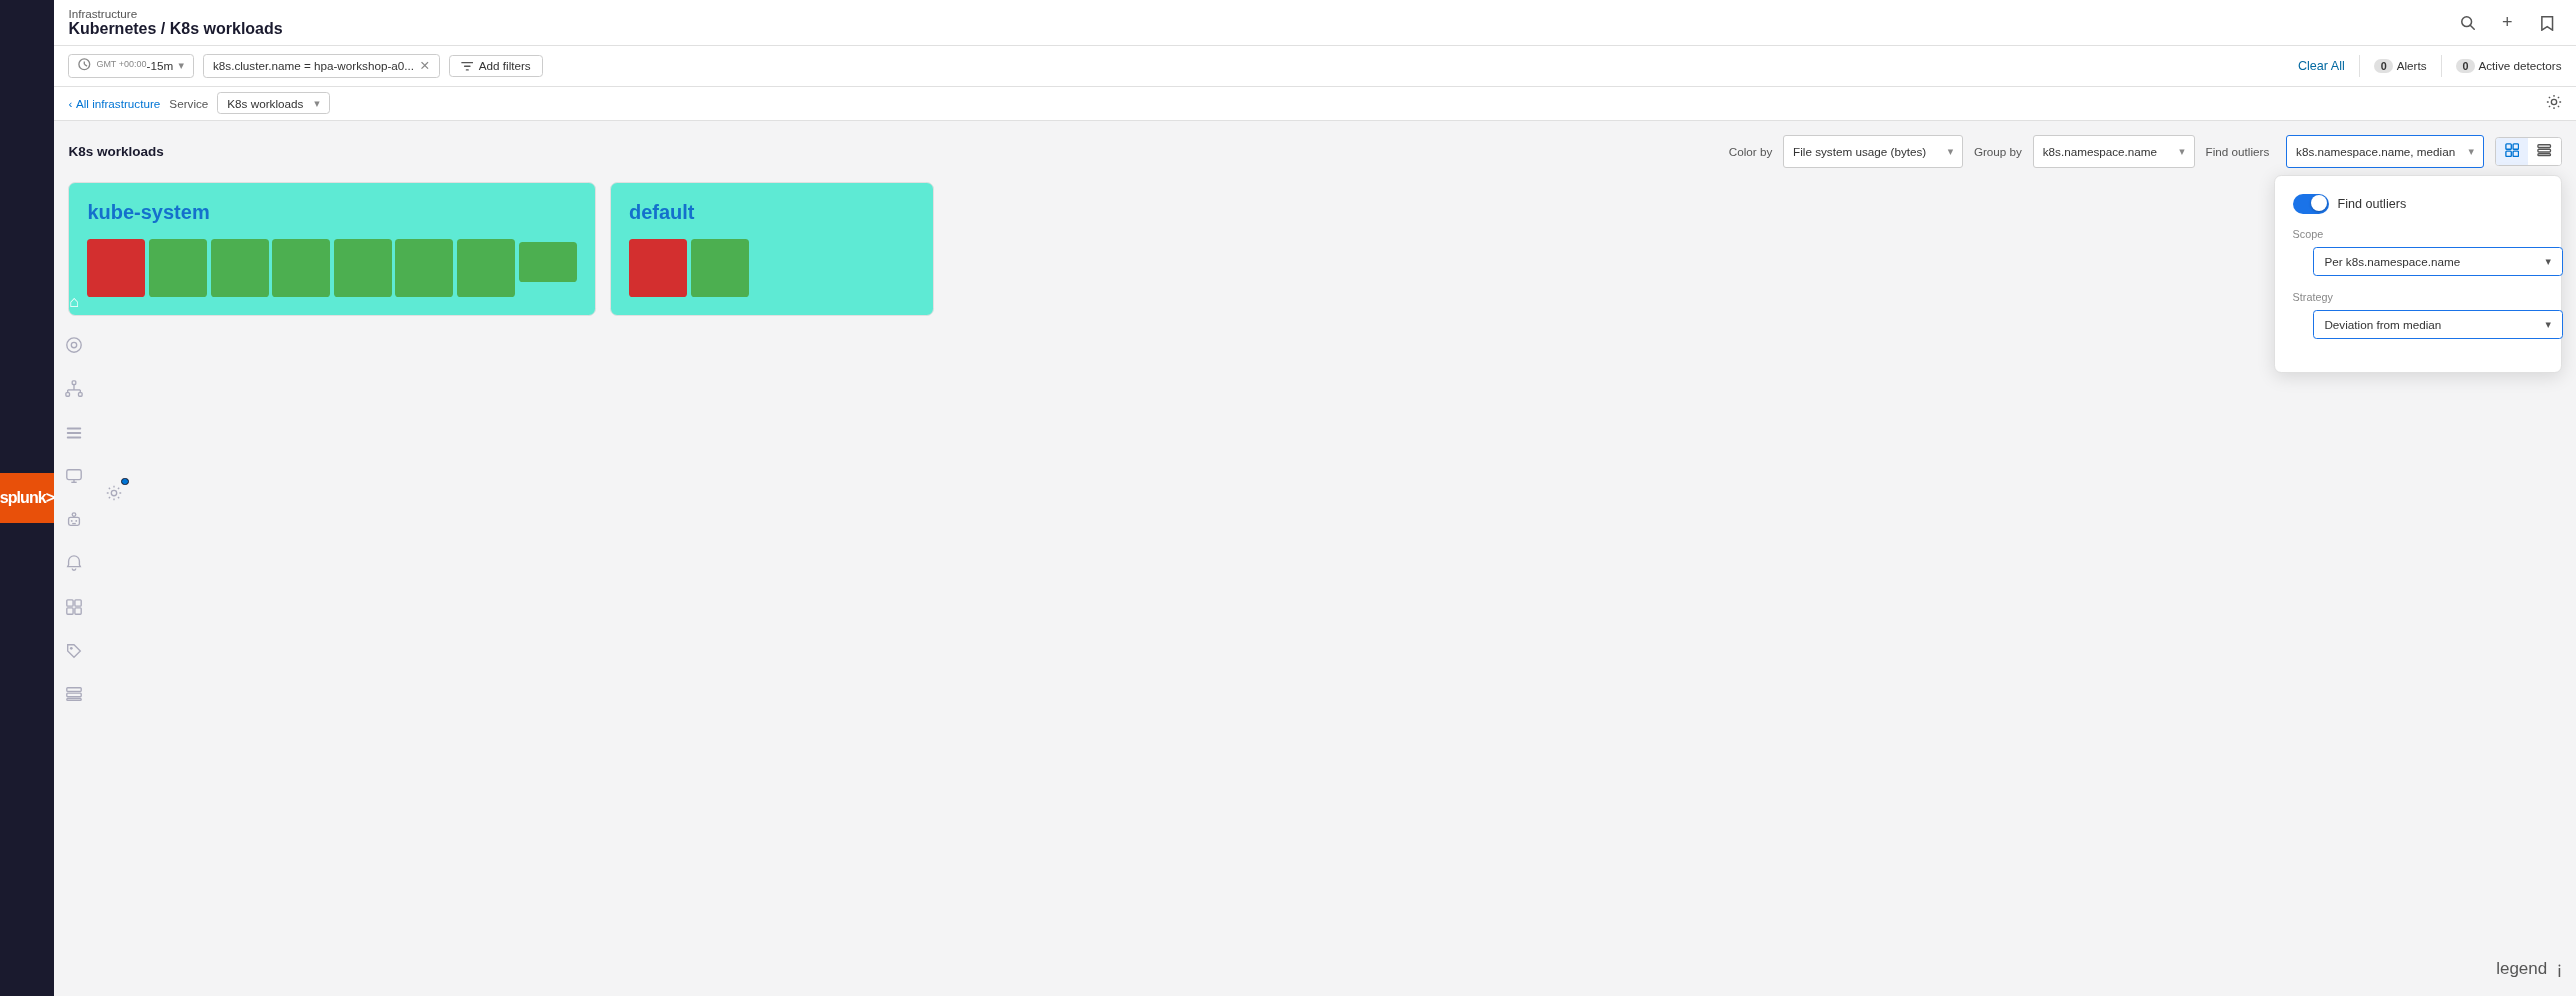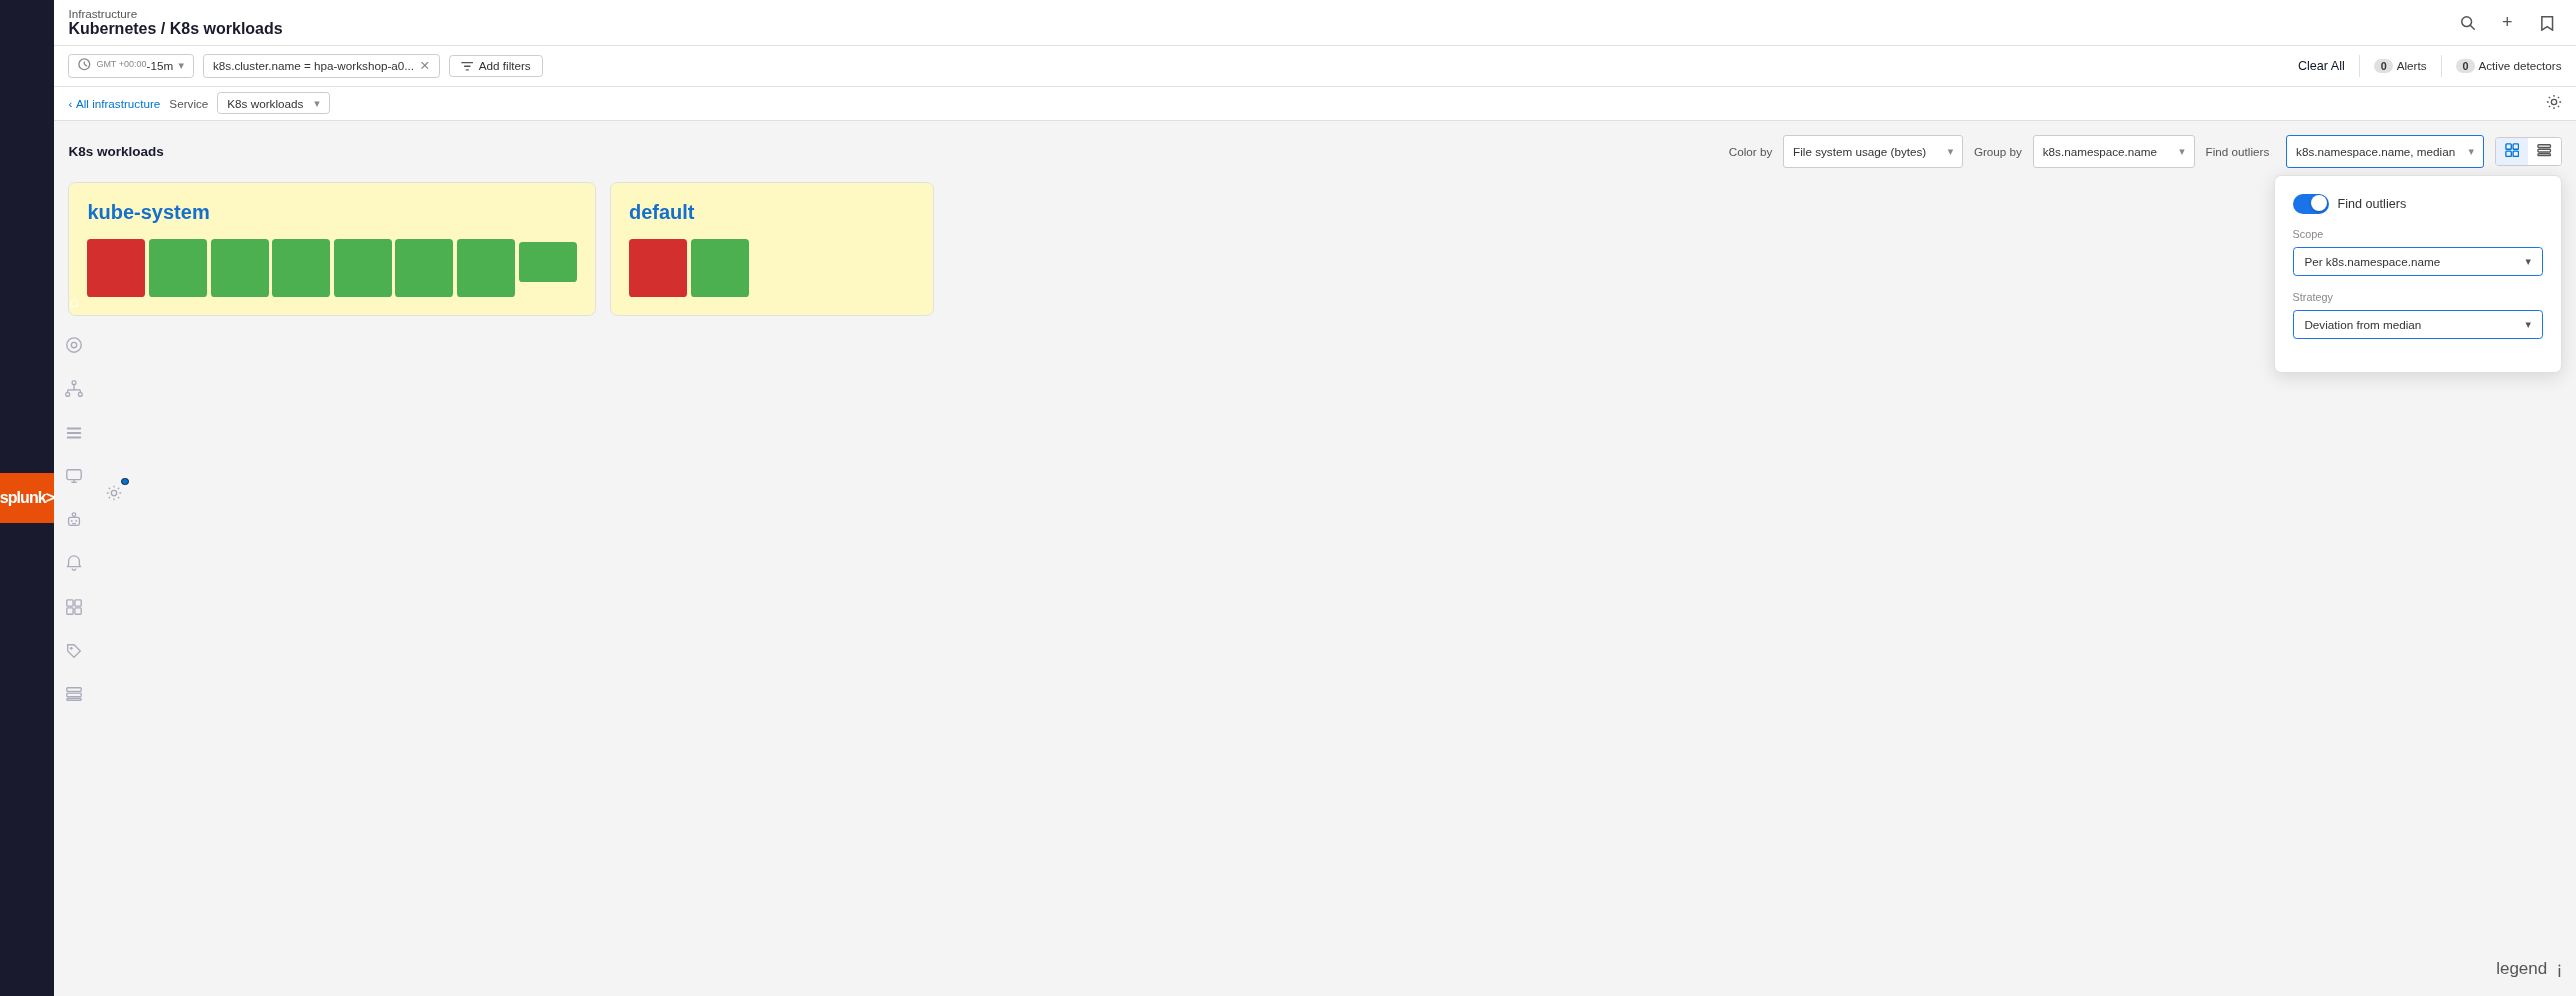--- a/index.html
+++ b/index.html
@@ -161,21 +161,21 @@
       margin-left: auto;
       display: flex;
       align-items: center;
       gap: 14.4px;
     }
     .clear-all-btn {
       background: none;
       border: none;
       cursor: pointer;
       font-size: 12.6px;
-      color: #0f172a;
+      color: #0369a1;
       font-weight: 500;
     }
     .alerts-badge {
       display: flex;
       align-items: center;
       gap: 3.6px;
       font-size: 11.7px;
       color: #333;
     }
     .badge-count {
@@ -296,21 +296,21 @@
     .view-btn.active { background: #e8f0fe; color: #0074d4; }
 
     
     .groups-row {
       display: flex;
       gap: 14.4px;
       flex-wrap: nowrap;
       overflow-x: auto;
     }
     .group-card {
-      background: #fef9c3;
+      background: #5eead4;
       border: 0.9px solid #e0e0e0;
       border-radius: 7.2px;
       padding: 18px;
       min-width: 324px;
       flex-shrink: 0;
     }
     .group-name {
       font-size: 20px;
       font-weight: 600;
       color: #1470cc;
@@ -386,20 +386,21 @@
       align-items: center;
       justify-content: space-between;
       border: 0.9px solid #1a73e8;
       border-radius: 3.6px;
       padding: 7.2px 10.8px;
       background: white;
       cursor: pointer;
       font-size: 11.7px;
       color: #333;
       margin-bottom: 14.4px;
+      margin-left: 20px;
     }
     .panel-select .chev { color: #555; font-size: 10.8px; }
 
     
     .legend-btn {
       position: absolute;
       bottom: 14.4px;
       right: 14.4px;
       display: flex;
       align-items: flex-start;

